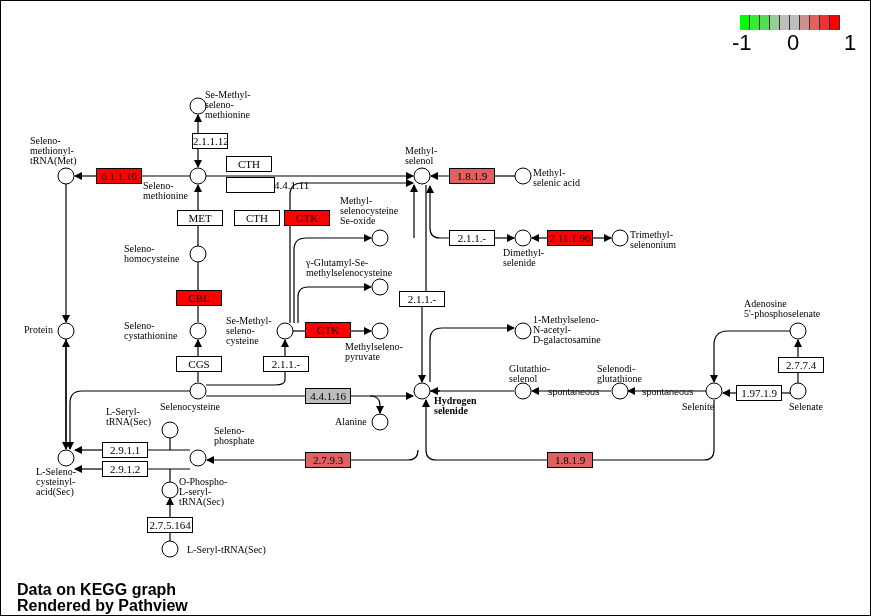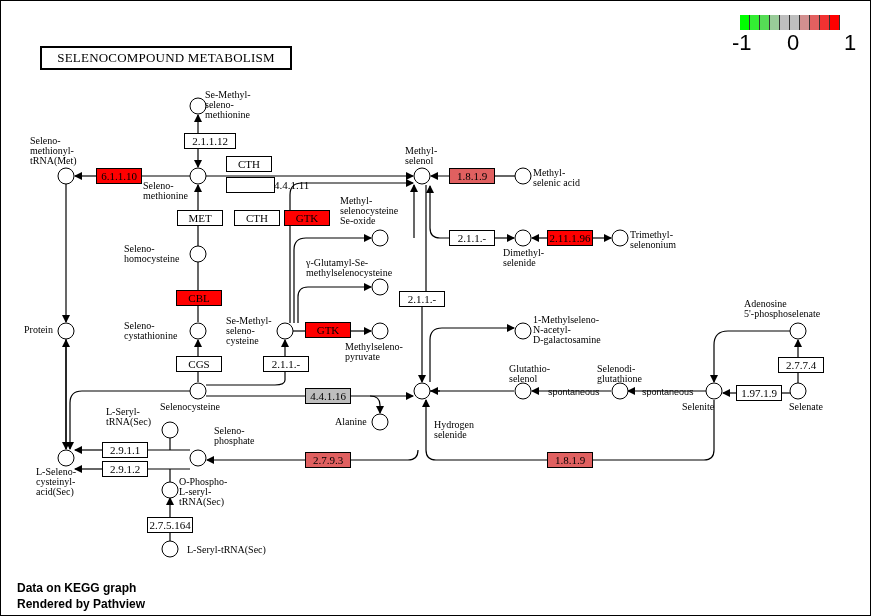--- a/index.html
+++ b/index.html
@@ -2,21 +2,21 @@
 <html><head>
 <meta charset="utf-8">
 <style>
   html, body { margin:0; padding:0; background:#fff; }
   #canvas { position:relative; width:871px; height:616px; overflow:hidden; background:#fff; font-family:"Liberation Serif", serif; }
   #frame { position:absolute; left:0; top:0; width:869px; height:614px; border:1px solid #000; }
   svg#diagram { position:absolute; left:0; top:0; }
   .title-box { position:absolute; left:40px; top:46px; width:252px; height:24px; border:2px solid #000; box-sizing:border-box; font-size:13px; line-height:20px; text-align:center; letter-spacing:0.2px; background:#fff; }
   .enz { position:absolute; height:16px; border:1px solid #000; box-sizing:border-box; font-size:11px; line-height:14px; text-align:center; background:#fff; cursor:pointer; }
   .lbl { position:absolute; font-size:10px; line-height:10px; white-space:pre; color:#000; }
-  .footer { position:absolute; left:17px; font-family:"Liberation Sans", sans-serif; font-weight:bold; font-size:12px; }
+  .footer { position:absolute; left:17px; font-family:"Liberation Sans", sans-serif; font-weight:bold; font-size:16px; }
   .legend { position:absolute; left:740px; top:15px; }
   .legend .bar { display:flex; height:15px; }
   .legend .bar div { width:10px; height:15px; border-right:1px solid #333; box-sizing:border-box; }
   .legend .ticks { position:relative; width:110px; height:24px; font-family:"Liberation Sans", sans-serif; font-size:22px; }
   .legend .ticks span { position:absolute; top:0; }
 </style>
 </head>
 <body>
 
 <div id="canvas">
@@ -109,21 +109,20 @@
         <circle cx="798" cy="391" r="8" fill="#fff" stroke="#000" stroke-width="1"></circle>
         <circle cx="380" cy="422" r="8" fill="#fff" stroke="#000" stroke-width="1"></circle>
         <circle cx="170" cy="430" r="8" fill="#fff" stroke="#000" stroke-width="1"></circle>
         <circle cx="198" cy="458" r="8" fill="#fff" stroke="#000" stroke-width="1"></circle>
         <circle cx="66" cy="458" r="8" fill="#fff" stroke="#000" stroke-width="1"></circle>
         <circle cx="170" cy="490" r="8" fill="#fff" stroke="#000" stroke-width="1"></circle>
         <circle cx="170" cy="549" r="8" fill="#fff" stroke="#000" stroke-width="1"></circle>
       </g>
   </svg>
 
-  <div class="title-box">SELENOCOMPOUND METABOLISM</div>
 
   <div class="legend">
     <div class="bar" id="legend-bar">
         <div style="background: rgb(0, 255, 0);"></div>
         <div style="background: rgb(51, 238, 51);"></div>
         <div style="background: rgb(85, 221, 85);"></div>
         <div style="background: rgb(153, 204, 153);"></div>
         <div style="background: rgb(190, 190, 190);"></div>
         <div style="background: rgb(190, 190, 190);"></div>
         <div style="background: rgb(211, 143, 143);"></div>
@@ -132,21 +131,21 @@
         <div style="background: rgb(255, 0, 0);"></div>
       </div>
     <div class="ticks">
       <span style="left:-8px">-1</span>
       <span style="left:47px">0</span>
       <span style="left:104px">1</span>
     </div>
   </div>
 
   <div id="enzyme-layer">
-      <div class="enz" style="left: 184px; top: 133px; width: 52px; background: rgb(255, 255, 255);">2.1.1.12</div>
+      <div class="enz" style="left: 192px; top: 133px; width: 36px; background: rgb(255, 255, 255);">2.1.1.12</div>
       <div class="enz" style="left: 226px; top: 156px; width: 46px; background: rgb(255, 255, 255);">CTH</div>
       <div class="enz" style="left: 226px; top: 177px; width: 46px; background: rgb(255, 255, 255); padding-left: 47px;">4.4.1.11</div>
       <div class="enz" style="left: 96px; top: 168px; width: 46px; background: rgb(255, 0, 0);">6.1.1.10</div>
       <div class="enz" style="left: 177px; top: 210px; width: 46px; background: rgb(255, 255, 255);">MET</div>
       <div class="enz" style="left: 234px; top: 210px; width: 46px; background: rgb(255, 255, 255);">CTH</div>
       <div class="enz" style="left: 284px; top: 210px; width: 46px; background: rgb(255, 0, 0);">GTK</div>
       <div class="enz" style="left: 449px; top: 168px; width: 46px; background: rgb(224, 96, 96);">1.8.1.9</div>
       <div class="enz" style="left: 449px; top: 230px; width: 46px; background: rgb(255, 255, 255);">2.1.1.-</div>
       <div class="enz" style="left: 547px; top: 230px; width: 46px; background: rgb(255, 0, 0);">2.11.1.96</div>
       <div class="enz" style="left: 176px; top: 290px; width: 46px; background: rgb(255, 0, 0);">CBL</div>
@@ -198,21 +197,21 @@
       <div class="lbl" style="left: 533px; top: 315px;">1-Methylseleno-
 N-acetyl-
 D-galactosamine</div>
       <div class="lbl" style="left: 744px; top: 299px;">Adenosine
 5'-phosphoselenate</div>
       <div class="lbl" style="left: 509px; top: 364px;">Glutathio-
 selenol</div>
       <div class="lbl" style="left: 597px; top: 364px;">Selenodi-
 glutathione</div>
       <div class="lbl" style="left: 160px; top: 402px;">Selenocysteine</div>
-      <div class="lbl" style="left: 434px; top: 420px;">Hydrogen
+      <div class="lbl" style="left: 434px; top: 396px; font-weight: bold;">Hydrogen
 selenide</div>
       <div class="lbl" style="left: 682px; top: 402px;">Selenite</div>
       <div class="lbl" style="left: 789px; top: 402px;">Selenate</div>
       <div class="lbl" style="left: 335px; top: 417px;">Alanine</div>
       <div class="lbl" style="left: 106px; top: 407px;">L-Seryl-
 tRNA(Sec)</div>
       <div class="lbl" style="left: 214px; top: 426px;">Seleno-
 phosphate</div>
       <div class="lbl" style="left: 36px; top: 467px;">L-Seleno-
 cysteinyl-

